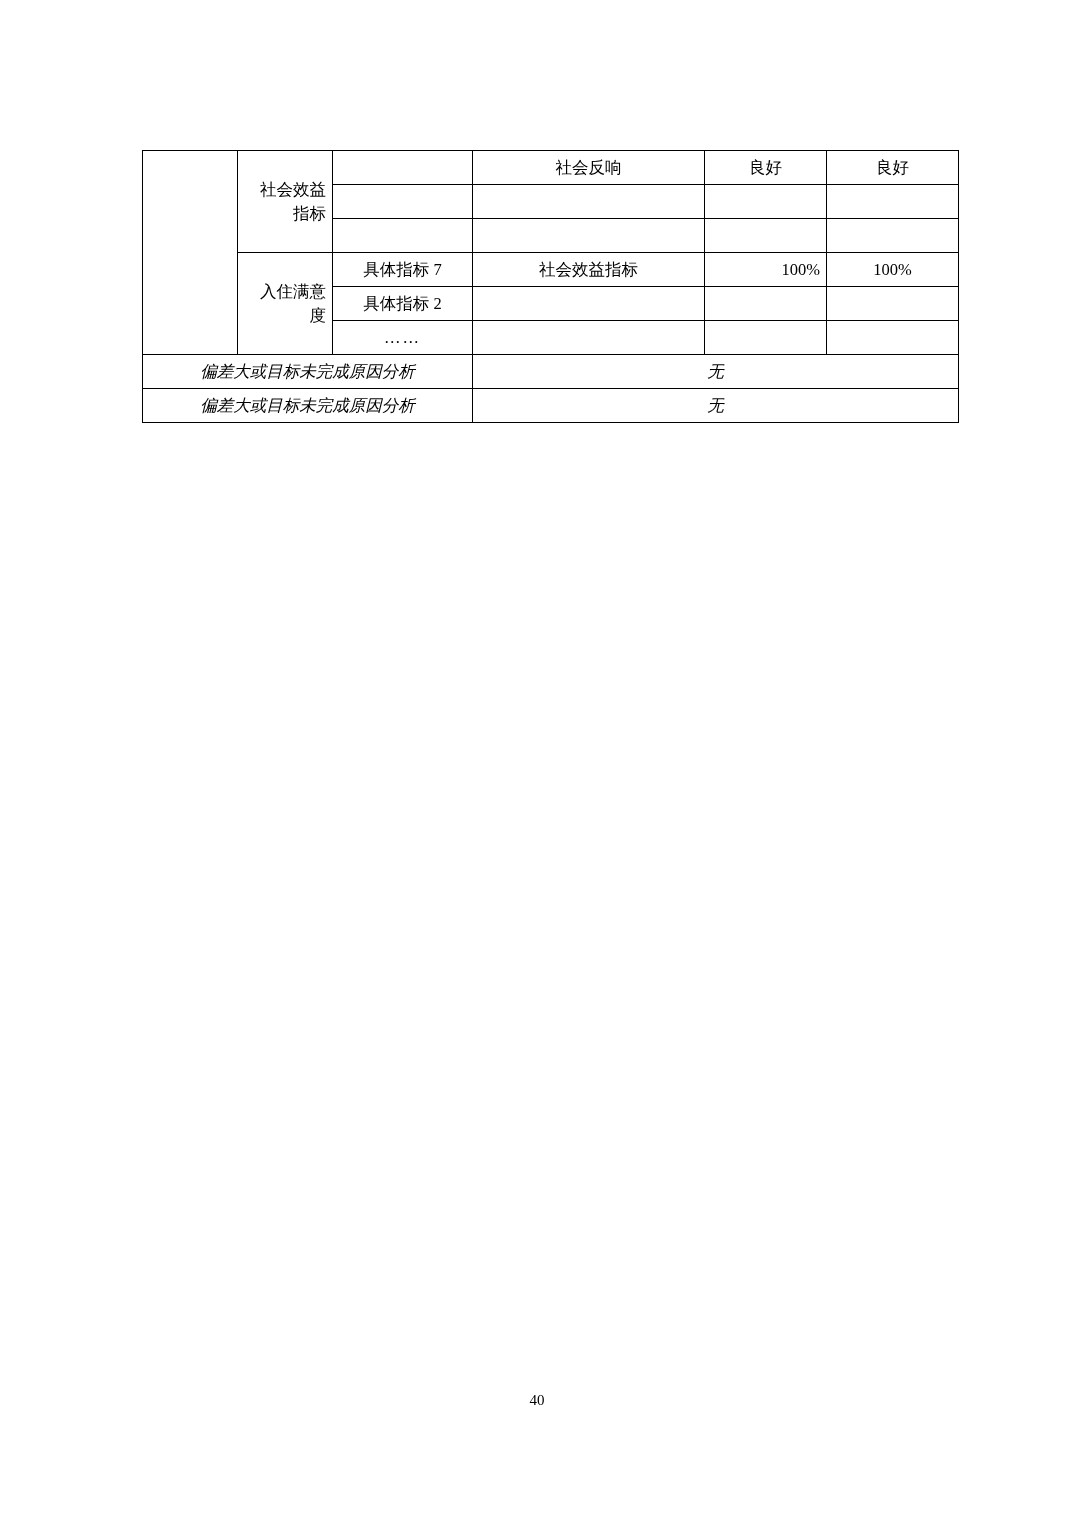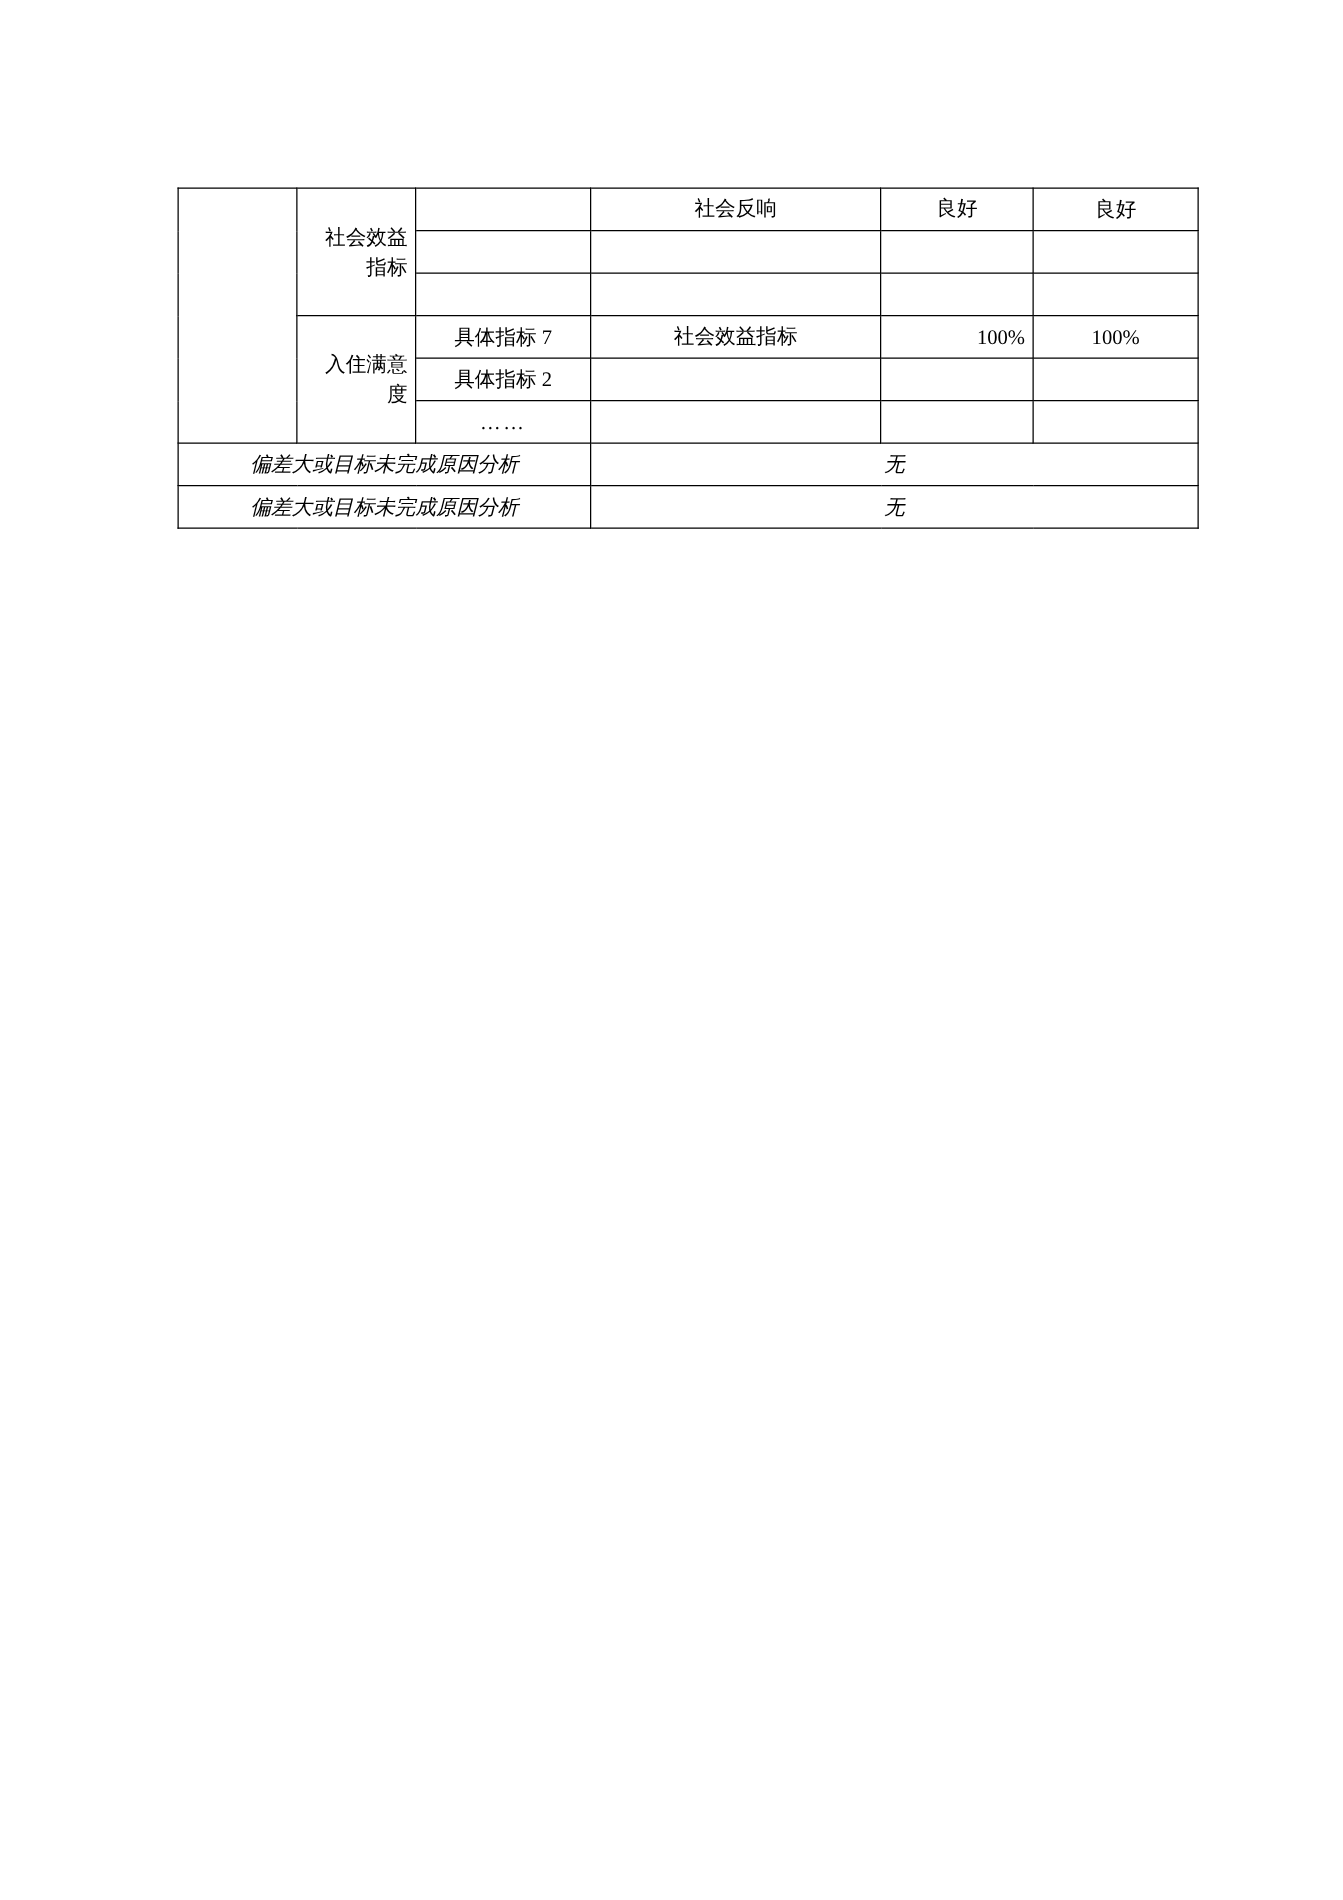--- a/index.html
+++ b/index.html
@@ -132,14 +132,15 @@
         <td class="label-cell song note-cell" colspan="3">偏差大或目标未完成原因分析</td>
         <td class="c-center song note-cell" colspan="3">无</td>
       </tr>
       <tr>
         <td class="label-cell song note-cell" colspan="3">偏差大或目标未完成原因分析</td>
         <td class="c-center song note-cell" colspan="3">无</td>
       </tr>
     </tbody>
   </table>
 
+  <div class="page-number">40</div>
 
 </div>
 
 </body></html>

